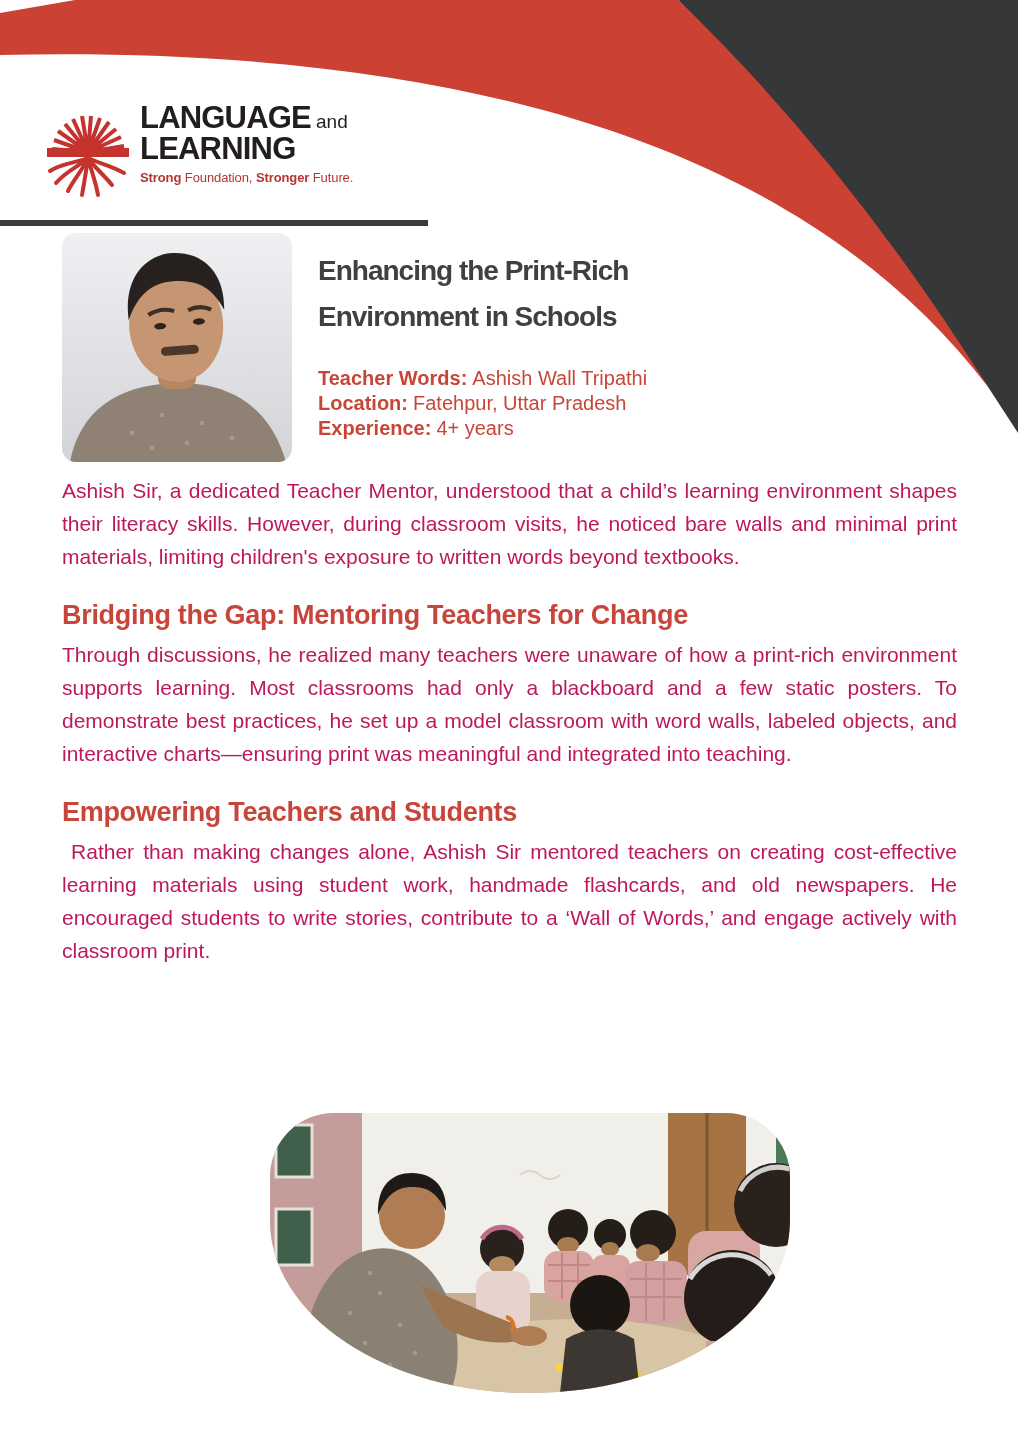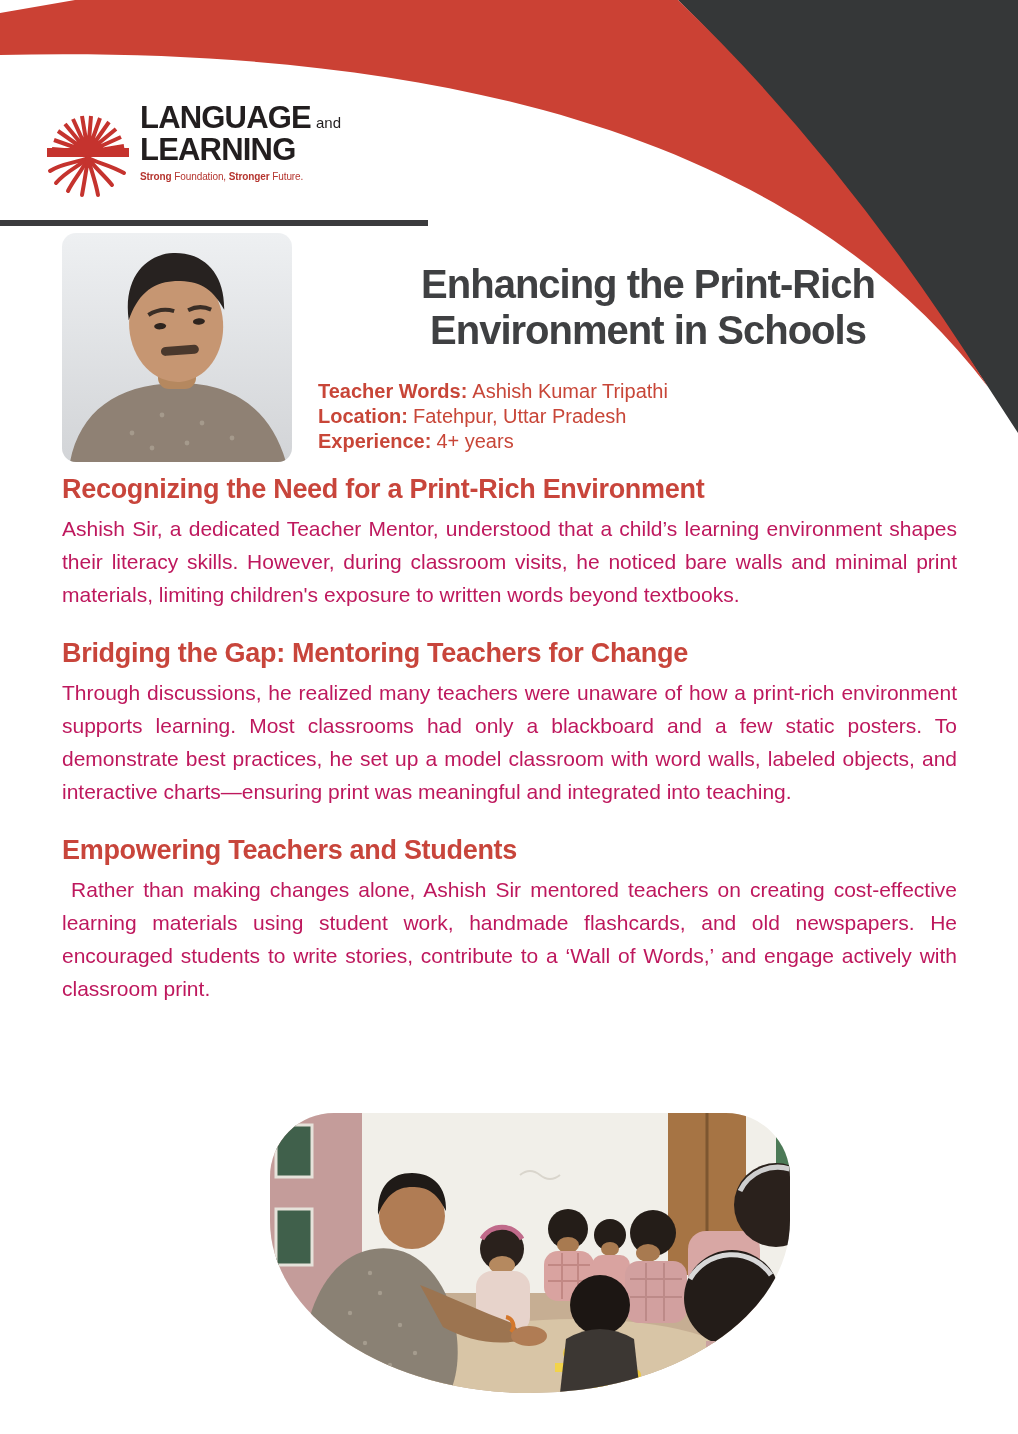--- a/index.html
+++ b/index.html
@@ -7,34 +7,34 @@
     position:relative; width:1018px; height:1434px; background:#ffffff;
     overflow:hidden; font-family:"Liberation Sans", sans-serif;
   }
   .deco { position:absolute; left:0; top:0; }
 
   
   .logo { position:absolute; left:46px; top:104px; display:flex; }
   .logo-icon { width:84px; height:92px; margin-top:6px; }
   .logo-text { margin-left:10px; color:#221e1f; }
   .logo-line { font-size:31px; font-weight:bold; letter-spacing:-0.8px; line-height:27px; }
-  .logo-line .and { font-size:15px; font-weight:normal; letter-spacing:0; margin-left:5px; }
-  .tagline { margin-top:8px; font-size:10px; color:#b5352f; letter-spacing:-0.1px; }
+  .logo-line .and { font-size:19px; font-weight:normal; letter-spacing:0; margin-left:5px; }
+  .tagline { margin-top:8px; font-size:13px; color:#b5352f; letter-spacing:-0.1px; }
   .tagline b { color:#b5352f; }
 
   .divider { position:absolute; left:0; top:220px; width:428px; height:6px; background:#3b3b3d; }
 
   
   .portrait { position:absolute; left:62px; top:233px; width:230px; height:229px;
     border-radius:14px; overflow:hidden; }
 
   
   .title-block { position:absolute; left:318px; top:248px; width:660px; }
-  .title-block h1 { margin:13px; font-size:40px; line-height:46px; color:#3f4042;
-    letter-spacing:-1px; font-weight:bold;text-align:center; }
+  .title-block h1 { margin:0; font-size:28px; line-height:46px; color:#3f4042;
+    letter-spacing:-1px; font-weight:bold; }
   .meta { margin-top:26px; color:#c84638; font-size:20px; }
   .meta .row { line-height:25px; }
   .meta .label { font-weight:bold; }
   .meta .value { margin-left:5px; }
   .meta .row.loc .value { }
 
   
   .content { position:absolute; left:62px; top:474px; width:895px; }
   .content h2 { margin:0 0 7px 0; font-size:27px; color:#c8453b; letter-spacing:-0.3px; }
   .content p { margin:0 0 27px 0; font-size:21px; line-height:33px; color:#be185d;
@@ -109,29 +109,28 @@
         <ellipse cx="98" cy="92" rx="6" ry="3.2" fill="#2e241e"></ellipse>
         <ellipse cx="137" cy="90" rx="6" ry="3.2" fill="#2e241e"></ellipse>
         <rect x="97" y="113" width="38" height="9" rx="4.5" fill="#4a382c"></rect>
       </g>
     </svg>
   </div>
 
   <div class="title-block">
     <h1><span>Enhancing the Print-Rich</span><br><span>Environment in Schools</span></h1>
     <div class="meta">
-      <div class="row"><span class="label">Teacher Words:</span><span class="value">Ashish Kumar Tripathi</span></div>
+      <div class="row"><span class="label">Teacher Words:</span><span class="value">Ashish Wall Tripathi</span></div>
       <div class="row loc"><span class="label">Location:</span><span class="value">Fatehpur, Uttar Pradesh</span></div>
       <div class="row"><span class="label">Experience:</span><span class="value">4+ years</span></div>
     </div>
   </div>
 
   <div class="content">
     <section>
-      <h2>Recognizing the Need for a Print-Rich Environment</h2>
       <p>Ashish Sir, a dedicated Teacher Mentor, understood that a child’s learning environment shapes their literacy skills. However, during classroom visits, he noticed bare walls and minimal print materials, limiting children's exposure to written words beyond textbooks.</p>
     </section>
     <section>
       <h2>Bridging the Gap: Mentoring Teachers for Change</h2>
       <p>Through discussions, he realized many teachers were unaware of how a print-rich environment supports learning. Most classrooms had only a blackboard and a few static posters. To demonstrate best practices, he set up a model classroom with word walls, labeled objects, and interactive charts—ensuring print was meaningful and integrated into teaching.</p>
     </section>
     <section>
       <h2>Empowering Teachers and Students</h2>
       <p>&nbsp;Rather than making changes alone, Ashish Sir mentored teachers on creating cost-effective learning materials using student work, handmade flashcards, and old newspapers. He encouraged students to write stories, contribute to a ‘Wall of Words,’ and engage actively with classroom print.</p>
     </section>

